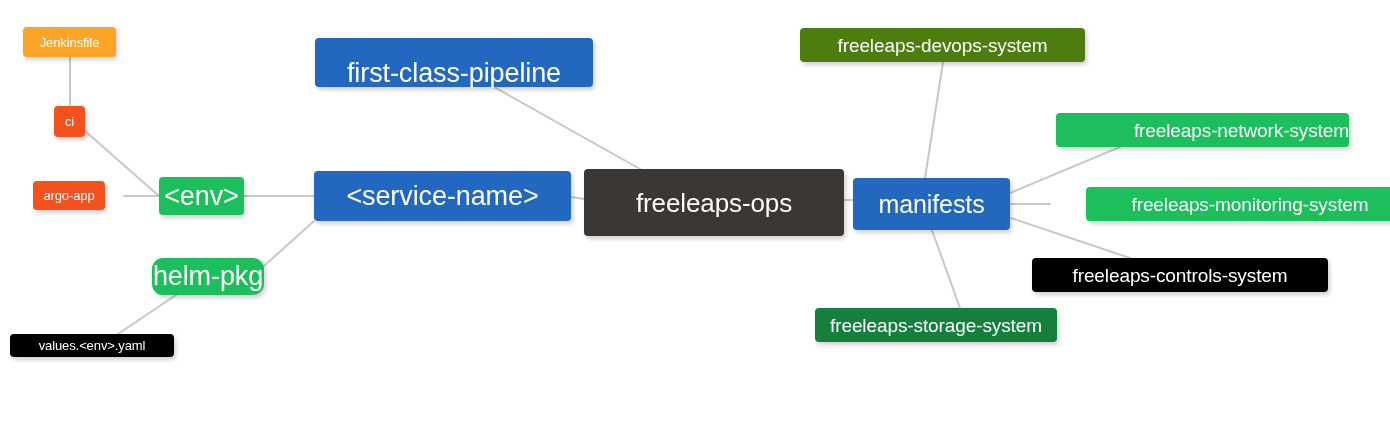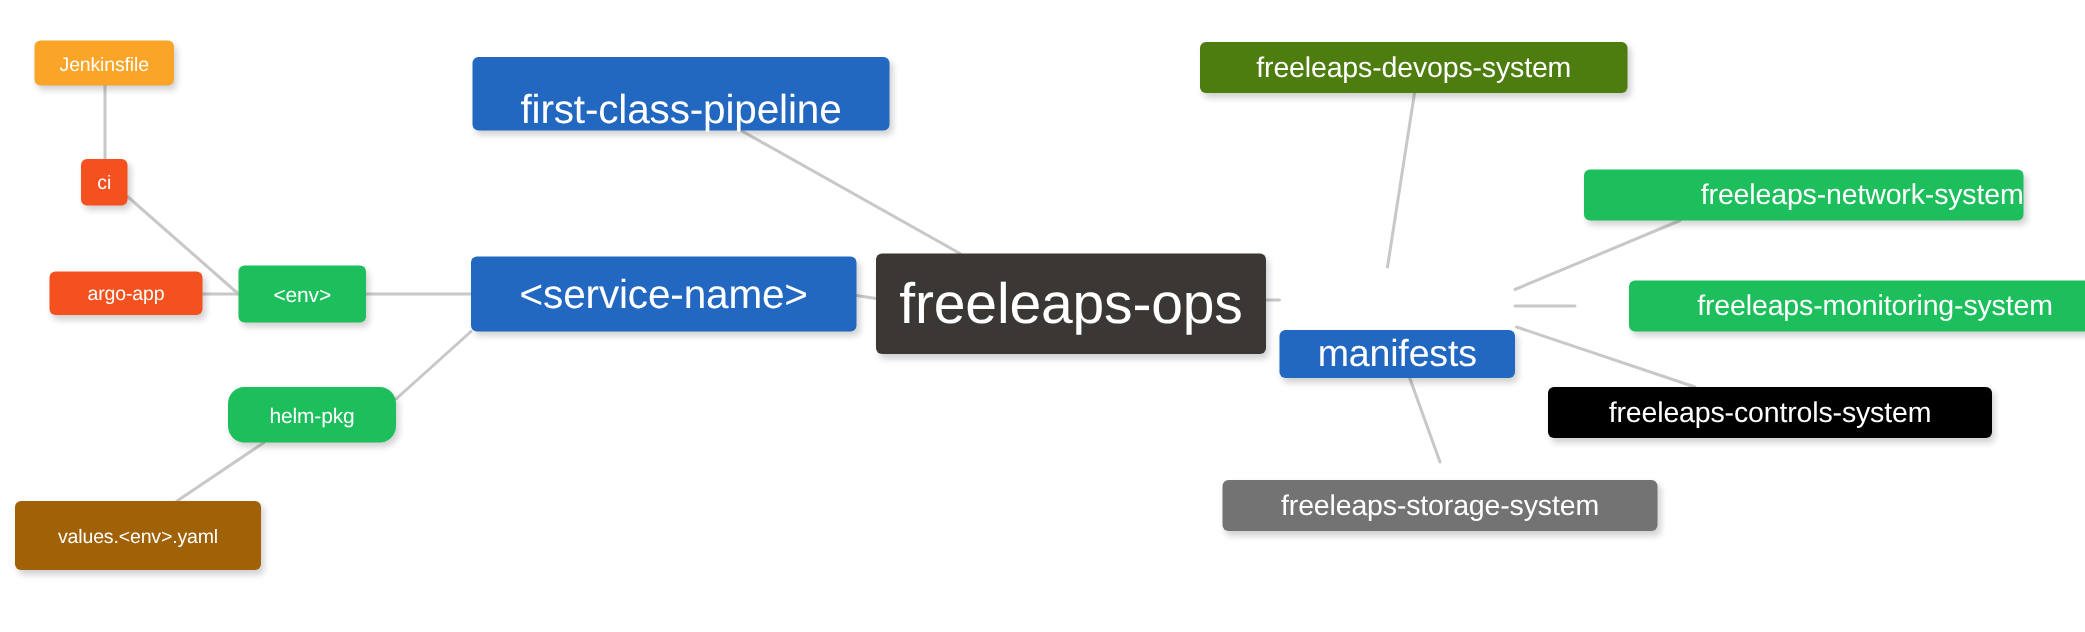--- a/index.html
+++ b/index.html
@@ -44,24 +44,24 @@
     box-shadow: 2px 3px 4px rgba(0,0,0,0.18);
     letter-spacing: -0.1px;
   }
   .node-label {
     display: block;
     white-space: nowrap;
   }
   
   .tier-xs { font-size: 13px; }
   .tier-s  { font-size: 19px; }
-  .tier-m  { font-size: 14px; }
+  .tier-m  { font-size: 27px; }
   .tier-l  { font-size: 25px; }
   .tier-xl { font-size: 27px; }
-  .tier-xxl{ font-size: 38px; }
+  .tier-xxl{ font-size: 26px; }
 </style>
 </head>
 <body>
 
 <div id="mindmap-canvas">
   <svg id="edge-layer" viewBox="0 0 1390 421">
       <path d="M 70,57 L 70,106" class="edge" stroke="#c8c8c8"></path>
       <path d="M 85,131 L 159,196" class="edge" stroke="#c8c8c8"></path>
       <path d="M 124,196 L 159,196" class="edge" stroke="#c8c8c8"></path>
       <path d="M 244,196 L 314,196" class="edge" stroke="#c8c8c8"></path>
@@ -76,53 +76,53 @@
       <path d="M 1011,218 L 1130,258" class="edge" stroke="#c8c8c8"></path>
       <path d="M 929,222 L 960,308" class="edge" stroke="#c8c8c8"></path>
     </svg>
   <div id="node-layer">
       <div class="node tier-xs" style="left: 23px; top: 27px; width: 93px; height: 30px; background: rgb(250, 165, 40); justify-content: center;">
         <span class="node-label">Jenkinsfile</span>
       </div>
       <div class="node tier-xs" style="left: 54px; top: 106px; width: 31px; height: 31px; background: rgb(244, 81, 30); align-items: center;">
         <span class="node-label">ci</span>
       </div>
-      <div class="node tier-xs" style="left: 33px; top: 181px; width: 102px; height: 29px; background: rgb(244, 81, 30);">
+      <div class="node tier-xs" style="left: 33px; top: 181px; width: 72px; height: 29px; background: rgb(244, 81, 30);">
         <span class="node-label">argo-app</span>
       </div>
-      <div class="node tier-xs" style="left: 10px; top: 334px; width: 164px; height: 46px; background: #a16207;">
+      <div class="node tier-xs" style="left: 10px; top: 334px; width: 164px; height: 23px; background: #000000;">
         <span class="node-label">values.&lt;env&gt;.yaml</span>
       </div>
       <div class="node tier-m" style="left: 159px; top: 177px; width: 85px; height: 38px; background: rgb(29, 191, 92);">
         <span class="node-label">&lt;env&gt;</span>
       </div>
       <div class="node tier-m" style="left: 152px; top: 258px; width: 112px; height: 37px; background: rgb(29, 191, 92); border-radius: 11px;">
         <span class="node-label">helm-pkg</span>
       </div>
       <div class="node tier-xl" style="left: 315px; top: 38px; width: 278px; height: 49px; background: rgb(35, 104, 192); align-items: flex-end;">
         <span class="node-label">first-class-pipeline</span>
       </div>
       <div class="node tier-xl" style="left: 314px; top: 171px; width: 257px; height: 50px; background: rgb(35, 104, 192);">
         <span class="node-label">&lt;service-name&gt;</span>
       </div>
       <div class="node tier-xxl" style="left: 584px; top: 169px; width: 260px; height: 67px; background: rgb(59, 55, 53);">
         <span class="node-label">freeleaps-ops</span>
       </div>
-      <div class="node tier-l" style="left: 853px; top: 178px; width: 157px; height: 32px; background: rgb(35, 104, 192); margin-top: 42px;">
+      <div class="node tier-l" style="left: 853px; top: 178px; width: 157px; height: 52px; background: rgb(35, 104, 192);">
         <span class="node-label">manifests</span>
       </div>
       <div class="node tier-s" style="left: 800px; top: 28px; width: 285px; height: 34px; background: #4d7c0f;">
         <span class="node-label">freeleaps-devops-system</span>
       </div>
       <div class="node tier-s" style="left: 1056px; top: 113px; width: 293px; height: 34px; background: rgb(29, 191, 92); justify-content: flex-end;">
         <span class="node-label">freeleaps-network-system</span>
       </div>
       <div class="node tier-s" style="left: 1050px; top: 187px; width: 328px; height: 34px; background: rgb(29, 191, 92); margin-left: 36px;">
         <span class="node-label">freeleaps-monitoring-system</span>
       </div>
       <div class="node tier-s" style="left: 1032px; top: 258px; width: 296px; height: 34px; background: #000000;">
         <span class="node-label">freeleaps-controls-system</span>
       </div>
-      <div class="node tier-s" style="left: 815px; top: 320px; width: 290px; height: 34px; background: #737373;">
+      <div class="node tier-s" style="left: 815px; top: 308px; width: 242px; height: 34px; background: #15803d;">
         <span class="node-label">freeleaps-storage-system</span>
       </div>
     </div>
 </div>
 
 </body></html>

